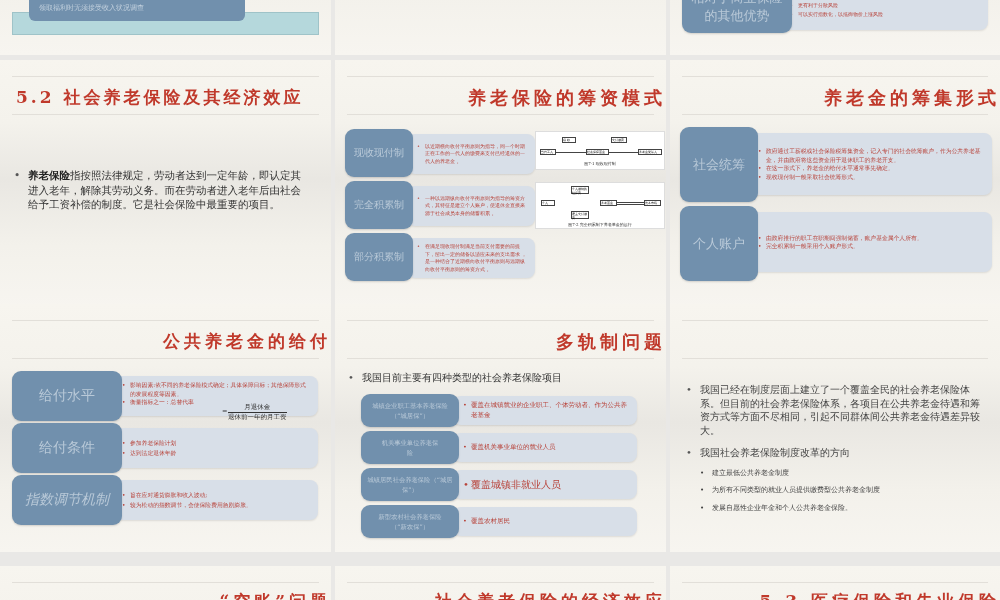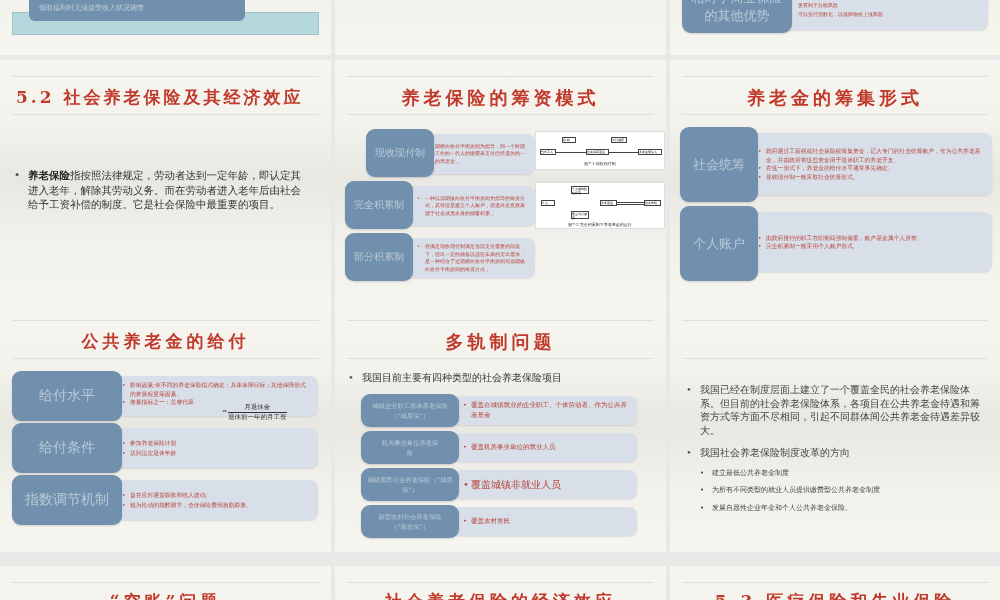--- a/index.html
+++ b/index.html
@@ -10,21 +10,21 @@
     background: linear-gradient(180deg, #f7f5ef 0%, #f4f2ec 25%, #e9e7e2 48%, #f3f1eb 75%, #f7f5f0 100%);
   }
   .c0 { left: 0; } .c1 { left: 335px; width: 331px; } .c2 { left: 670px; width: 330px; }
   .r0 { top: -195px; height: 250px; }
   .r1 { top: 60px; height: 248px; }
   .r2 { top: 304px; height: 248px; }
   .r3 { top: 566px; height: 248px; }
   .hline { position: absolute; left: 12px; right: 12px; height: 1px; background: #e2dfd9; }
   .hl-top { top: 16px; } .hl-bot { top: 54px; }
   .title {
-    position: absolute; top: 20px; left: 0; right: 0; text-align: center;
+    position: absolute; top: 20px; left: 0; right: 0; text-align: right;
     color: #c0392b; font-size: 19px; letter-spacing: 4px; font-weight: bold;
     font-family: "DejaVu Serif", serif;
   }
   .title.left { text-align: left; left: 16px; letter-spacing: 3px; }
   .bullet-text { position: absolute; color: #333; font-size: 11.5px; line-height: 15px; }
   .bullet-text .dot { position: absolute; left: -14px; top: 0; color: #555; }
   .bullet-text b { color: #222; font-weight: bold; }
   .pill {
     position: absolute; background: #7190ad; border-radius: 9px;
     color: #b9c9d8; display: flex; align-items: center; justify-content: center; text-align: center;
@@ -77,21 +77,21 @@
 </div>
 
 <div class="slide c1 r1">
   <div class="hline hl-top"></div>
   <div class="title" style="top:26px;font-size:18px;">养老保险的筹资模式</div>
   <div class="hline hl-bot"></div>
 
   <div class="panel" style="left:72px;top:74px;width:128px;height:40px;font-size:5px;line-height:7.5px;">
     <div class="li">以近期横向收付平衡原则为指导，同一个时期正在工作的一代人的缴费来支付已经退休的一代人的养老金 。</div>
   </div>
-  <div class="pill" style="left:10px;top:69px;width:68px;height:48px;font-size:10px;margin-left:21px;">现收现付制</div>
+  <div class="pill" style="left:10px;top:69px;width:68px;height:48px;font-size:10px;">现收现付制</div>
 
   <div class="panel" style="left:72px;top:126px;width:128px;height:40px;font-size:5px;line-height:7.5px;">
     <div class="li">一种以远期纵向收付平衡原则为指导的筹资方式，其特征是建立个人账户，使退休金直接来源于社会成员本身的储蓄积累 。</div>
   </div>
   <div class="pill" style="left:10px;top:121px;width:68px;height:48px;font-size:10px;">完全积累制</div>
 
   <div class="panel" style="left:72px;top:178px;width:128px;height:40px;font-size:5px;line-height:7.5px;">
     <div class="li">在满足现收现付制满足当前支付需要的前提下，留出一定的储备以适应未来的支出需求 ，是一种结合了近期横向收付平衡原则与远期纵向收付平衡原则的筹资方式 。</div>
   </div>
   <div class="pill" style="left:10px;top:173px;width:68px;height:48px;font-size:10px;">部分积累制</div>
@@ -157,21 +157,21 @@
   <div class="panel" style="left:112px;top:124px;width:206px;height:40px;font-size:5.8px;line-height:10px;">
     <div class="li">参加养老保险计划</div>
     <div class="li">达到法定退休年龄</div>
   </div>
   <div class="pill" style="left:12px;top:119px;width:110px;height:50px;font-size:14px;">给付条件</div>
 
   <div class="panel" style="left:112px;top:176px;width:206px;height:40px;font-size:5.8px;line-height:10px;">
     <div class="li">旨在应对通货膨胀和收入波动;</div>
     <div class="li">较为松动的指数调节，会使保险费用急剧膨胀。</div>
   </div>
-  <div class="pill" style="left:12px;top:171px;width:110px;height:50px;font-size:14px;">指数调节机制</div>
+  <div class="pill" style="left:12px;top:171px;width:110px;height:50px;font-size:14px;font-style:italic;">指数调节机制</div>
 </div>
 
 <div class="slide c1 r2">
   <div class="hline hl-top"></div>
   <div class="title" style="top:26px;font-size:18px;">多轨制问题</div>
   <div class="hline hl-bot"></div>
   <div class="bullet-text" style="left:27px;top:66px;width:290px;font-size:10px;">
     <span class="dot">•</span>
     <span>我国目前主要有四种类型的社会养老保险项目</span>
   </div>

